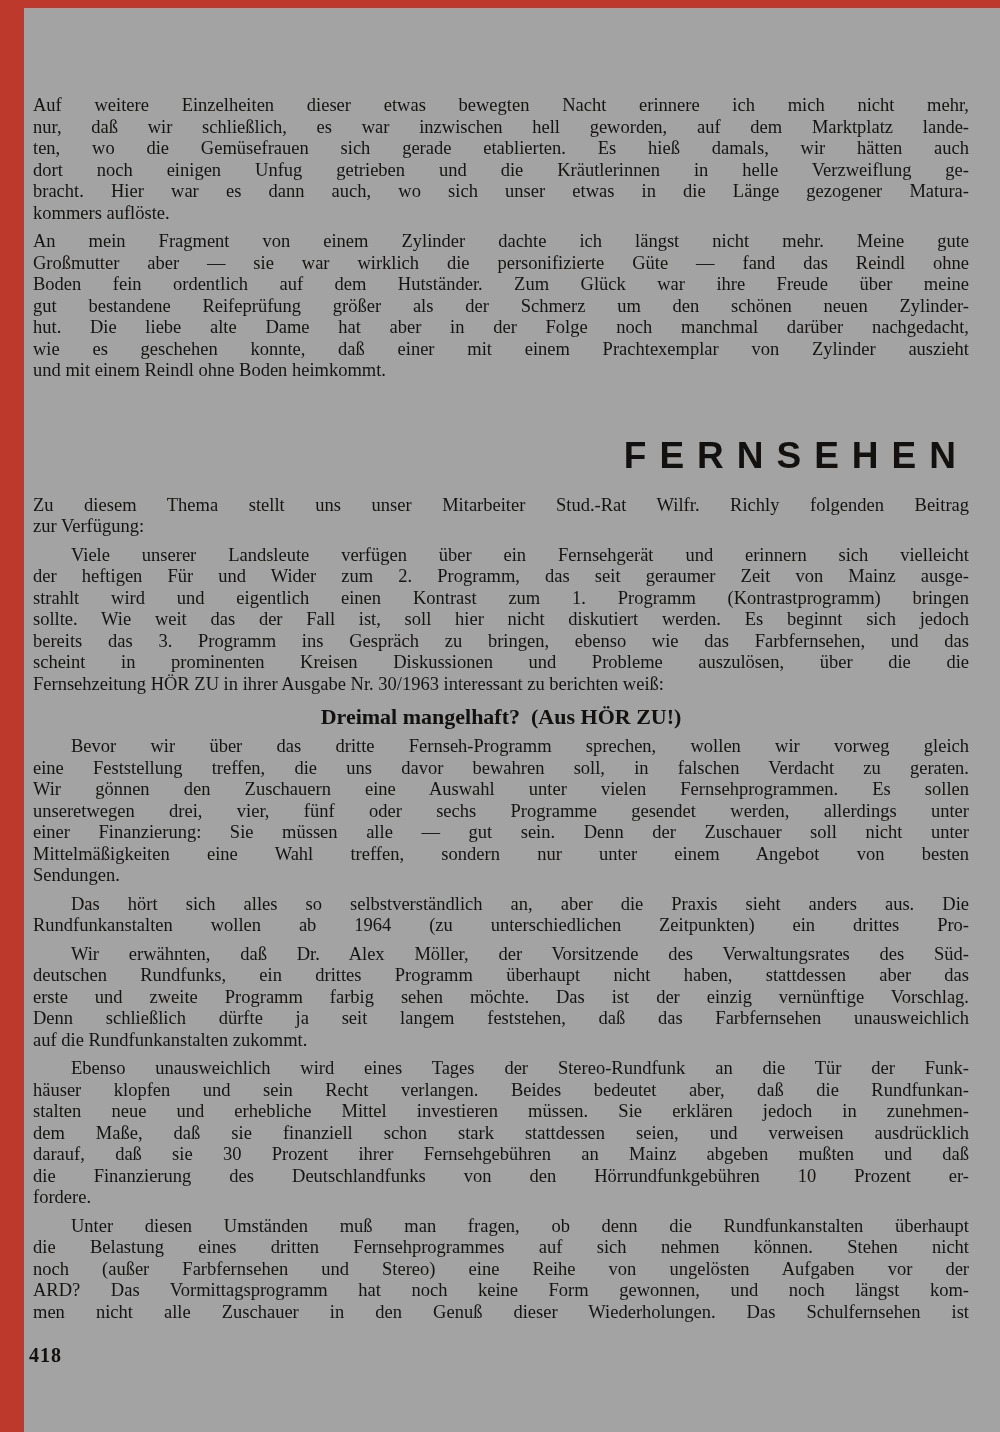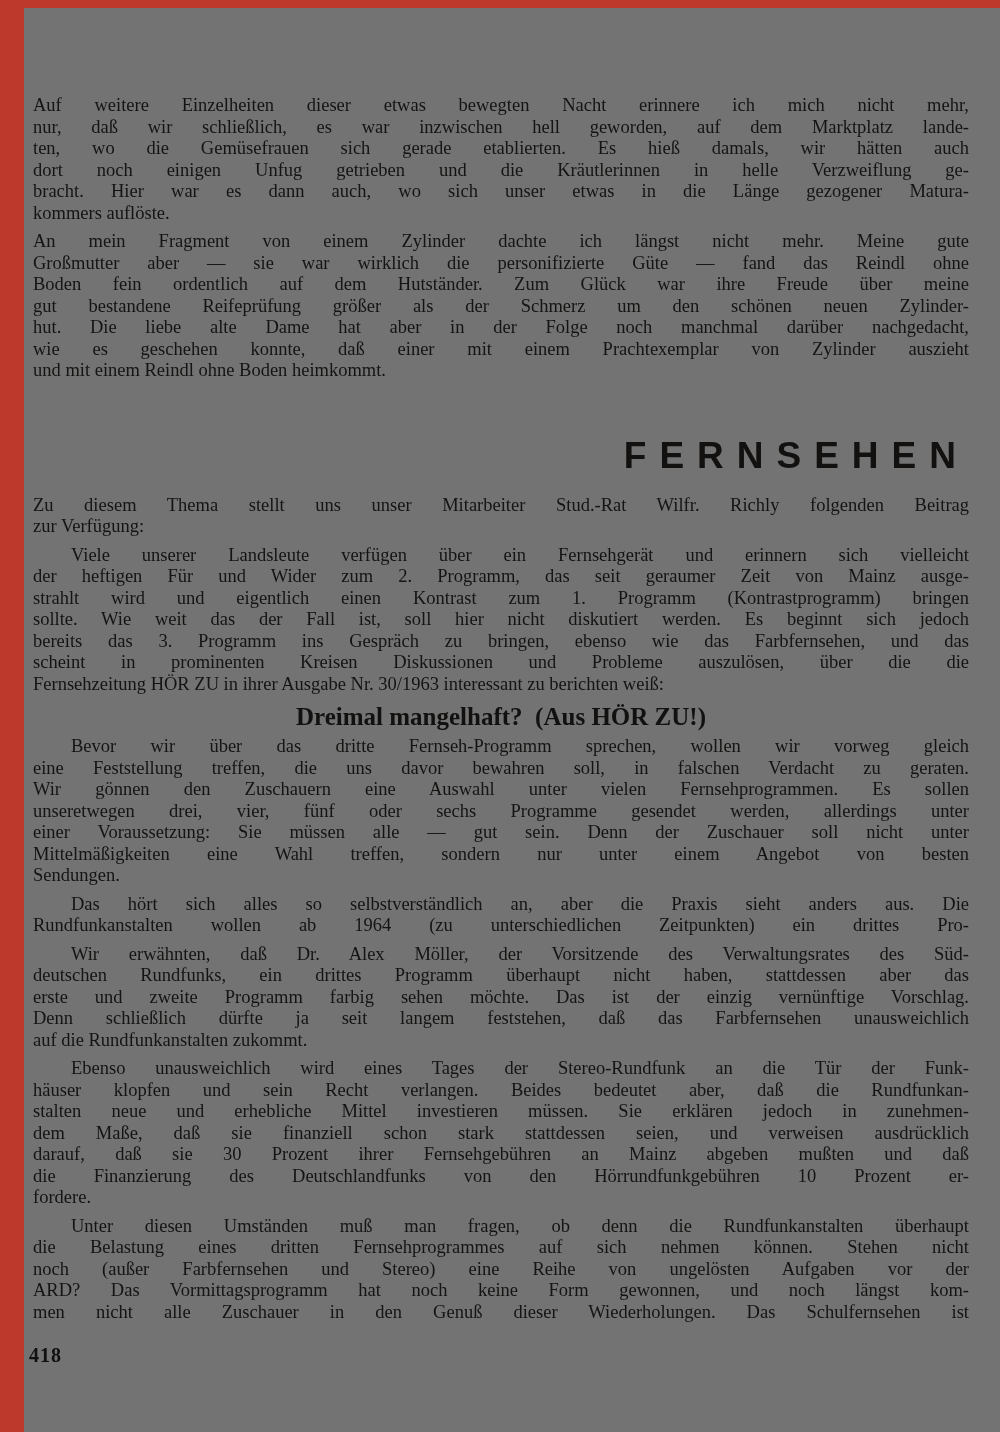--- a/index.html
+++ b/index.html
@@ -2,21 +2,21 @@
 <html lang="de"><head>
 <meta charset="utf-8">
 <style>
   html, body { margin: 0; padding: 0; }
   body { background: #ffffff; }
 
   .page {
     position: relative;
     width: 1000px;
     height: 1432px;
-    background: #737373;
+    background: #a3a3a3;
     overflow: hidden;
     font-family: "Liberation Serif", "DejaVu Serif", serif;
     color: #151413;
   }
 
   
   .cover-edge-left {
     position: absolute; left: 0; top: 0;
     width: 24px; height: 100%;
   }
@@ -56,21 +56,21 @@
     letter-spacing: 13px;
     text-indent: 13px; 
     color: #121110;
   }
 
   .subheading {
     margin-top: 10px;
     margin-bottom: 7px;
     text-align: center;
     font-weight: bold;
-    font-size: 25px;
+    font-size: 22px;
     line-height: 24px;
     white-space: pre;
     color: #121110;
   }
 
   .page-number {
     position: absolute;
     left: 29px;
     top: 1344px;
     font-size: 20px;
@@ -117,21 +117,21 @@
         <div class="line">bereits das 3. Programm ins Gespräch zu bringen, ebenso wie das Farbfernsehen, und das</div>
         <div class="line">scheint in prominenten Kreisen Diskussionen und Probleme auszulösen, über die die</div>
         <div class="line last">Fernsehzeitung HÖR ZU in ihrer Ausgabe Nr. 30/1963 interessant zu berichten weiß:</div>
       </div>
       <div class="subheading">Dreimal mangelhaft?  (Aus HÖR ZU!)</div>
       <div class="para indent">
         <div class="line">Bevor wir über das dritte Fernseh-Programm sprechen, wollen wir vorweg gleich</div>
         <div class="line">eine Feststellung treffen, die uns davor bewahren soll, in falschen Verdacht zu geraten.</div>
         <div class="line">Wir gönnen den Zuschauern eine Auswahl unter vielen Fernsehprogrammen. Es sollen</div>
         <div class="line">unseretwegen drei, vier, fünf oder sechs Programme gesendet werden, allerdings unter</div>
-        <div class="line">einer Voraussetzung: Sie müssen alle — gut sein. Denn der Zuschauer soll nicht unter</div>
+        <div class="line">einer Finanzierung: Sie müssen alle — gut sein. Denn der Zuschauer soll nicht unter</div>
         <div class="line">Mittelmäßigkeiten eine Wahl treffen, sondern nur unter einem Angebot von besten</div>
         <div class="line last">Sendungen.</div>
       </div>
       <div class="para indent">
         <div class="line">Das hört sich alles so selbstverständlich an, aber die Praxis sieht anders aus. Die</div>
         <div class="line">Rundfunkanstalten wollen ab 1964 (zu unterschiedlichen Zeitpunkten) ein drittes Pro-</div>
       </div>
       <div class="para indent">
         <div class="line">Wir erwähnten, daß Dr. Alex Möller, der Vorsitzende des Verwaltungsrates des Süd-</div>
         <div class="line">deutschen Rundfunks, ein drittes Programm überhaupt nicht haben, stattdessen aber das</div>

